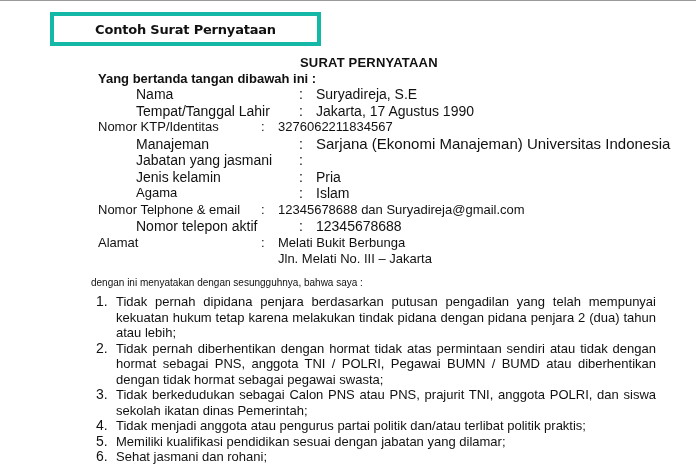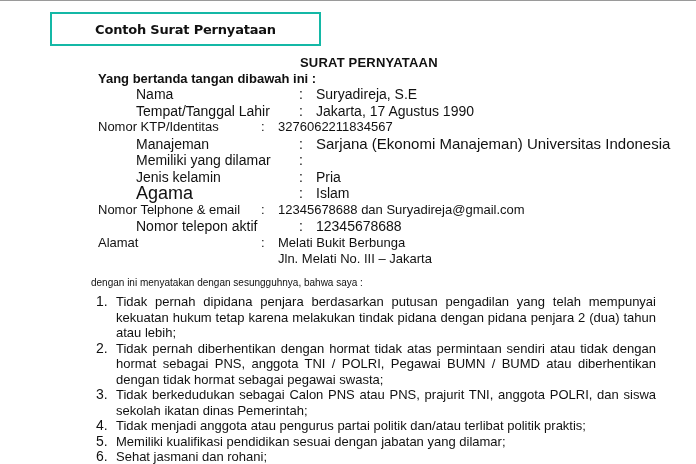--- a/index.html
+++ b/index.html
@@ -1,21 +1,21 @@
 <!DOCTYPE html>
 <html><head>
 <meta charset="utf-8">
 <style>
   * { margin: 0; padding: 0; box-sizing: border-box; }
   html, body { width: 696px; height: 464px; overflow: hidden; background: #ffffff; }
   body { position: relative; font-family: "Liberation Sans", sans-serif; color: #111; }
   .topline { position: absolute; left: 0; top: 0; width: 696px; height: 1px; background: #9a9a9a; }
   .title-box {
     position: absolute; left: 50px; top: 12px; width: 271px; height: 34px;
-    border: 2px solid #14b8a6; display: flex; align-items: center; justify-content: center;
+    border: 4px solid #14b8a6; display: flex; align-items: center; justify-content: center;
   }
   .title-box span { font-family: "DejaVu Sans", sans-serif; font-weight: bold; font-size: 13px; color: #111; letter-spacing: -0.2px; }
   .doc-heading { position: absolute; left: 300px; top: 55px; font-weight: bold; font-size: 13px; letter-spacing: 0.2px; }
   .intro { position: absolute; left: 98px; top: 71px; font-size: 13px; font-weight: bold; }
   .fields { position: absolute; left: 98px; top: 86px; }
   .field-row { display: flex; font-size: 13px; line-height: 16.5px; }
   .field-row.big { font-size: 14px; margin-left: 38px; }
   .field-label { width: 163px; white-space: nowrap; }
   .field-colon { width: 17px; }
   .field-value { white-space: nowrap; }
@@ -53,30 +53,30 @@
     <span class="field-label">Nomor KTP/Identitas</span>
     <span class="field-colon">:</span>
     <span class="field-value">3276062211834567</span>
   </div>
   <div class="field-row big">
     <span class="field-label">Manajeman</span>
     <span class="field-colon">:</span>
     <span class="field-value" style="font-size:15px">Sarjana (Ekonomi Manajeman) Universitas Indonesia</span>
   </div>
   <div class="field-row big">
-    <span class="field-label">Memiliki yang dilamar</span>
+    <span class="field-label">Jabatan yang jasmani</span>
     <span class="field-colon">:</span>
   </div>
   <div class="field-row big">
     <span class="field-label">Jenis kelamin</span>
     <span class="field-colon">:</span>
     <span class="field-value">Pria</span>
   </div>
   <div class="field-row big">
-    <span class="field-label" style="font-size:18px">Agama</span>
+    <span class="field-label" style="font-size:13px">Agama</span>
     <span class="field-colon">:</span>
     <span class="field-value">Islam</span>
   </div>
   <div class="field-row">
     <span class="field-label">Nomor Telphone &amp; email</span>
     <span class="field-colon">:</span>
     <span class="field-value">12345678688 dan Suryadireja@gmail.com</span>
   </div>
   <div class="field-row big">
     <span class="field-label">Nomor telepon aktif</span>

